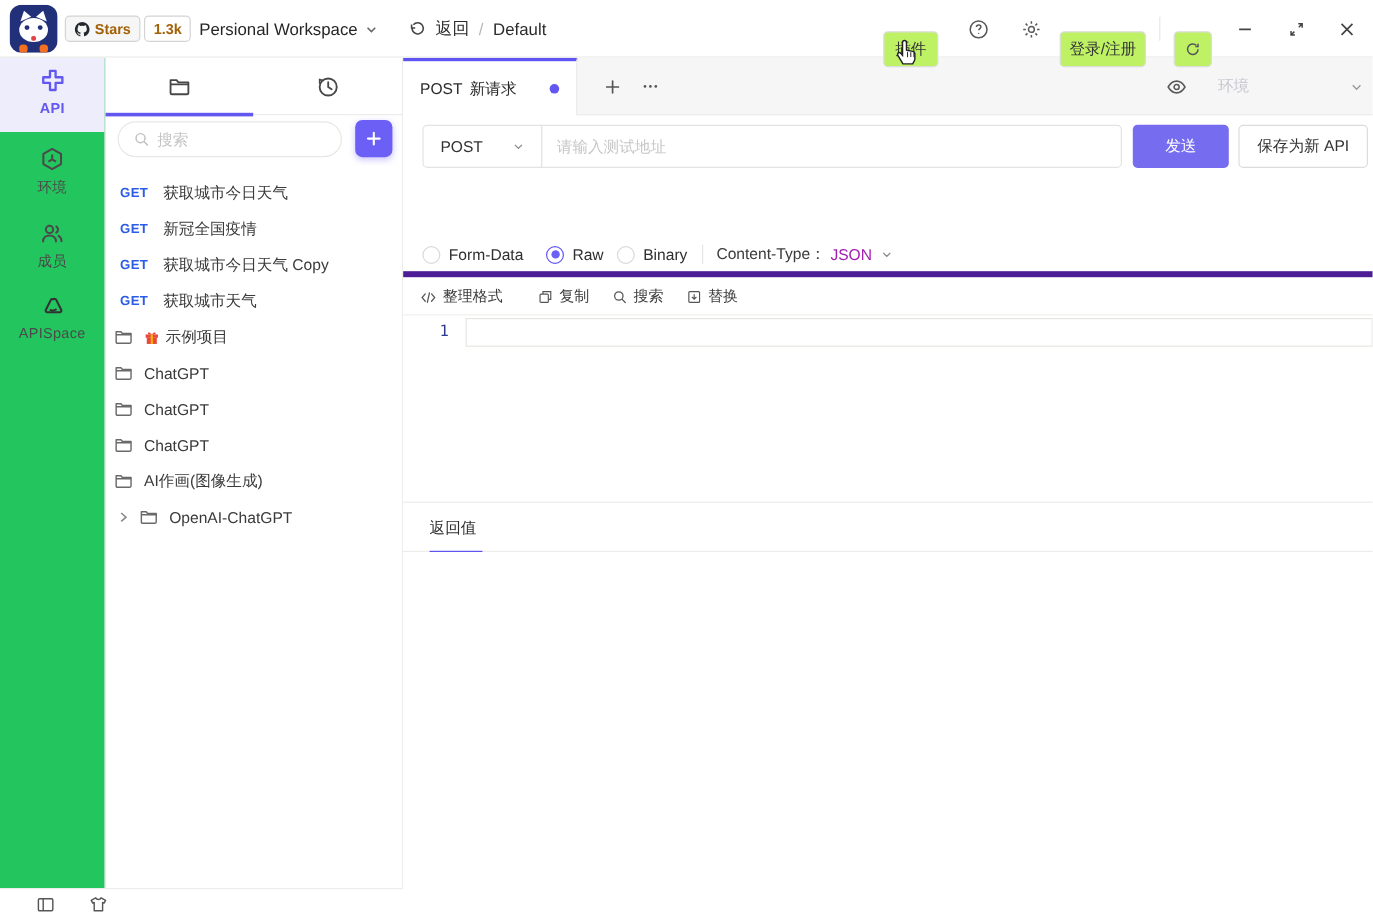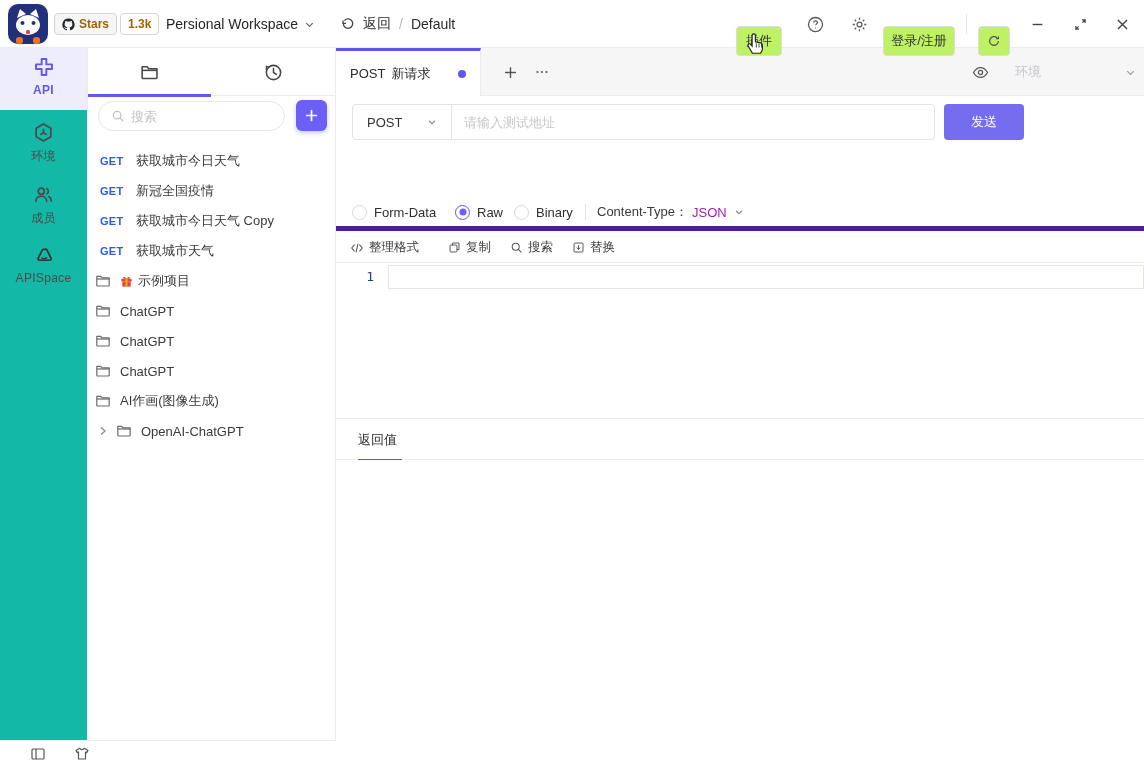--- a/index.html
+++ b/index.html
@@ -23,21 +23,21 @@
   .backgroup { position:absolute; left:340px; top:0; height:48px; display:flex; align-items:center; gap:8px; font-size:14px; }
   .backgroup .slash { color:#b9b9b9; }
   .tb-btn { position:absolute; top:26px; height:30px; border:1px solid #dcdcdc; border-radius:4px; background:#bef264;
             display:flex; align-items:center; justify-content:center; font-size:13px; color:#333; cursor:pointer; }
   .tb-icon { position:absolute; top:16px; width:17px; height:17px; color:#595959; cursor:pointer; }
   .tb-divider { position:absolute; left:966px; top:14px; width:1px; height:20px; background:#e8e8e8; }
   .winctl { position:absolute; top:14px; width:20px; height:20px; color:#444; display:flex; align-items:center; justify-content:center; cursor:pointer; }
   .cursor-hand { position:absolute; left:744px; top:28px; width:24px; height:28px; z-index:50; pointer-events:none; }
 
   
-  .nav-rail { position:absolute; left:0; top:48px; width:88px; height:692px; background:#14b8a6; border-right:1px solid #ececea; }
+  .nav-rail { position:absolute; left:0; top:48px; width:88px; height:692px; background:#22c55e; border-right:1px solid #ececea; }
   .nav-item { position:absolute; left:0; width:87px; display:flex; flex-direction:column; align-items:center; gap:5px;
               color:#4a4a4a; font-size:12px; cursor:pointer; padding-top:8px; }
   .nav-item .nlabel { letter-spacing:.3px; }
   .nav-item.active { background:#ededfb; color:#6357f2; font-weight:bold; }
   .nav-item.active svg { color:#6357f2; }
   .nav-item svg { color:#4a4a4a; }
 
   
   .sidebar { position:absolute; left:88px; top:48px; width:248px; height:692px; background:#fff; border-right:1px solid #ececea; }
   .side-tabs { position:absolute; left:0; top:0; width:247px; height:48px; border-bottom:1px solid #ececea; }
@@ -414,20 +414,21 @@
 
     <div class="urlrow">
       <div class="method-sel">
         <span>POST</span>
         <svg width="10" height="10" viewBox="0 0 12 12" fill="none" stroke="#888" stroke-width="1.3">
             <path d="M2.5 4.5 6 8l3.5-3.5"></path>
           </svg>
       </div>
       <input class="url-input" type="text" placeholder="请输入测试地址" style="">
       <button class="send-btn">发送</button>
+      <button class="save-btn">保存为新 API</button>
     </div>
 
 
     <div class="modesrow">
       <div class="radio-item" style="left:16px;">
         <span class="radio-circle"></span>
         <span>Form-Data</span>
       </div>
       <div class="radio-item" style="left:119px;">
         <span class="radio-circle sel"></span>

